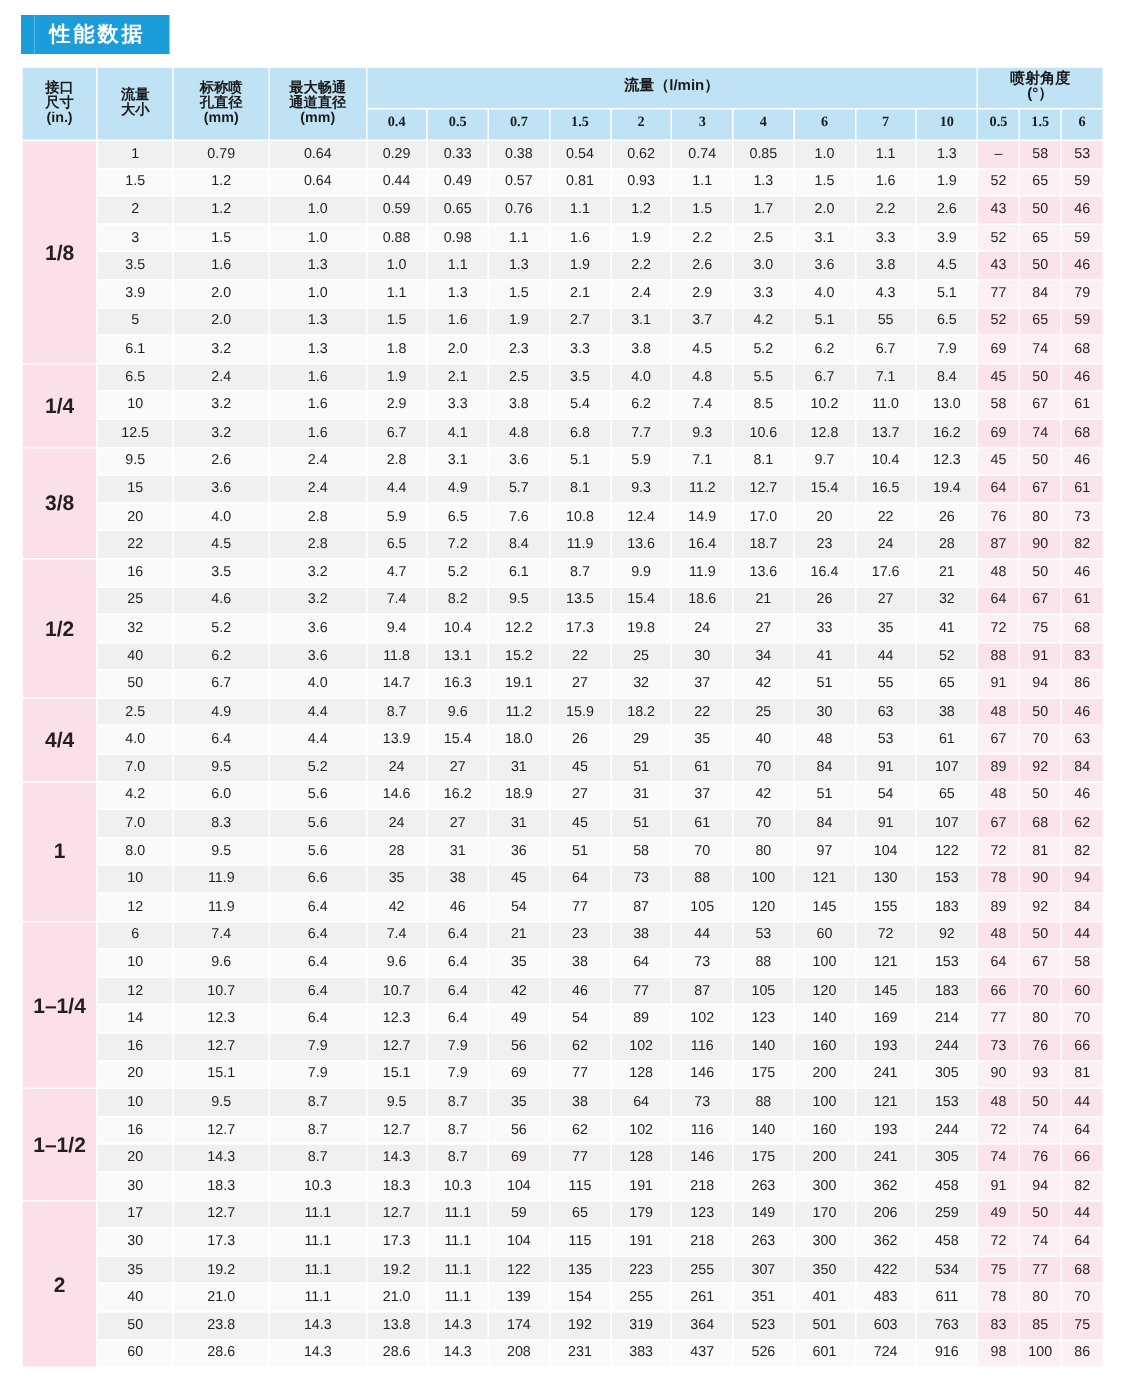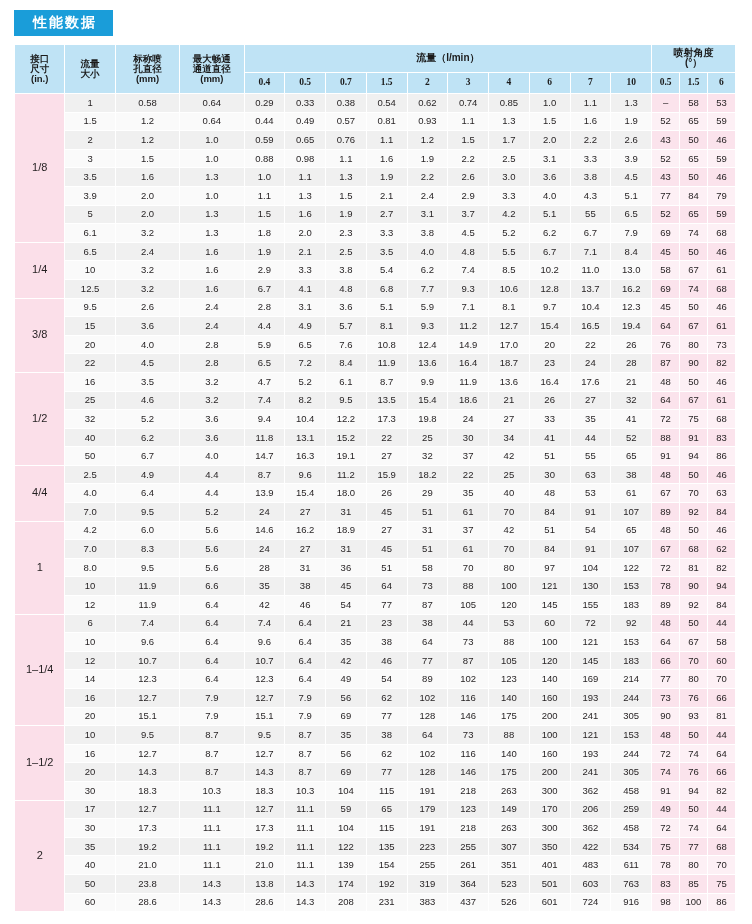--- a/index.html
+++ b/index.html
@@ -34,21 +34,21 @@
   thead th{
     background:#bfe3f5;color:#1b1b1b;font-weight:bold;font-size:9.5px;
     border:1px solid #ffffff;
   }
   thead th.grp{font-size:10px;}
   thead th.tall{height:48px;}
   thead th.sub{height:16px;font-family:Liberation Serif, serif;}
 
   
   td.sizecell{
-    background:#fbdfe9;font-weight:normal;font-size:11px;color:#231f20;
+    background:#fbdfe9;font-weight:bold;font-size:14px;color:#231f20;
     border:1px solid #ffffff;
   }
   
   tbody tr.odd td.d{background:#f0f0f0;}
   tbody tr.even td.d{background:#fafafa;}
   tbody tr.odd td.pk{background:#fbe3ec;}
   tbody tr.even td.pk{background:#fdf0f5;}
 
   td.d,td.pk{border:1px solid #ffffff;}
 </style>
@@ -122,21 +122,21 @@
           <th class="sub">10</th>
           <th class="sub">0.5</th>
           <th class="sub">1.5</th>
           <th class="sub">6</th>
         </tr>
     </thead>
     <tbody id="tbody">
         <tr class="odd">
           <td class="sizecell" rowspan="8">1/8</td>
           <td class="d">1</td>
-          <td class="d">0.58</td>
+          <td class="d">0.79</td>
           <td class="d">0.64</td>
           <td class="d">0.29</td>
           <td class="d">0.33</td>
           <td class="d">0.38</td>
           <td class="d">0.54</td>
           <td class="d">0.62</td>
           <td class="d">0.74</td>
           <td class="d">0.85</td>
           <td class="d">1.0</td>
           <td class="d">1.1</td>

